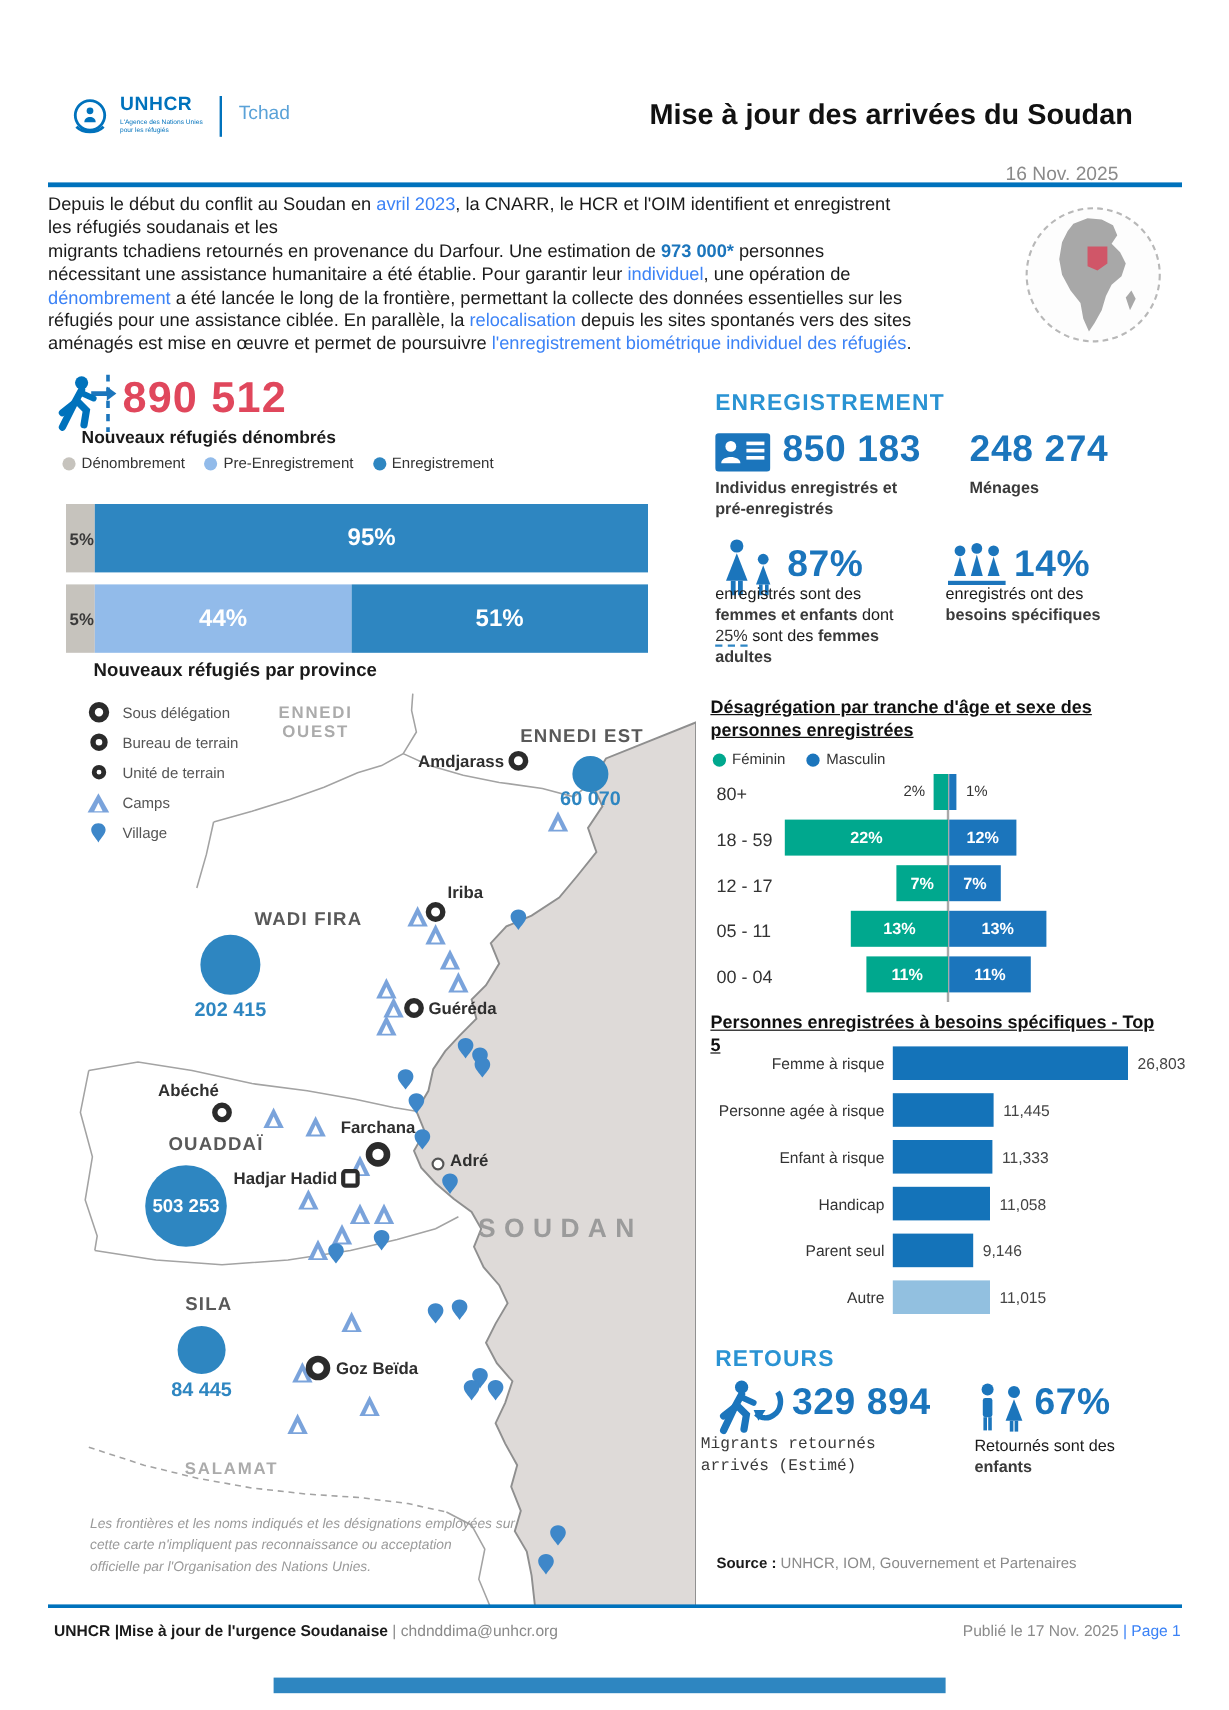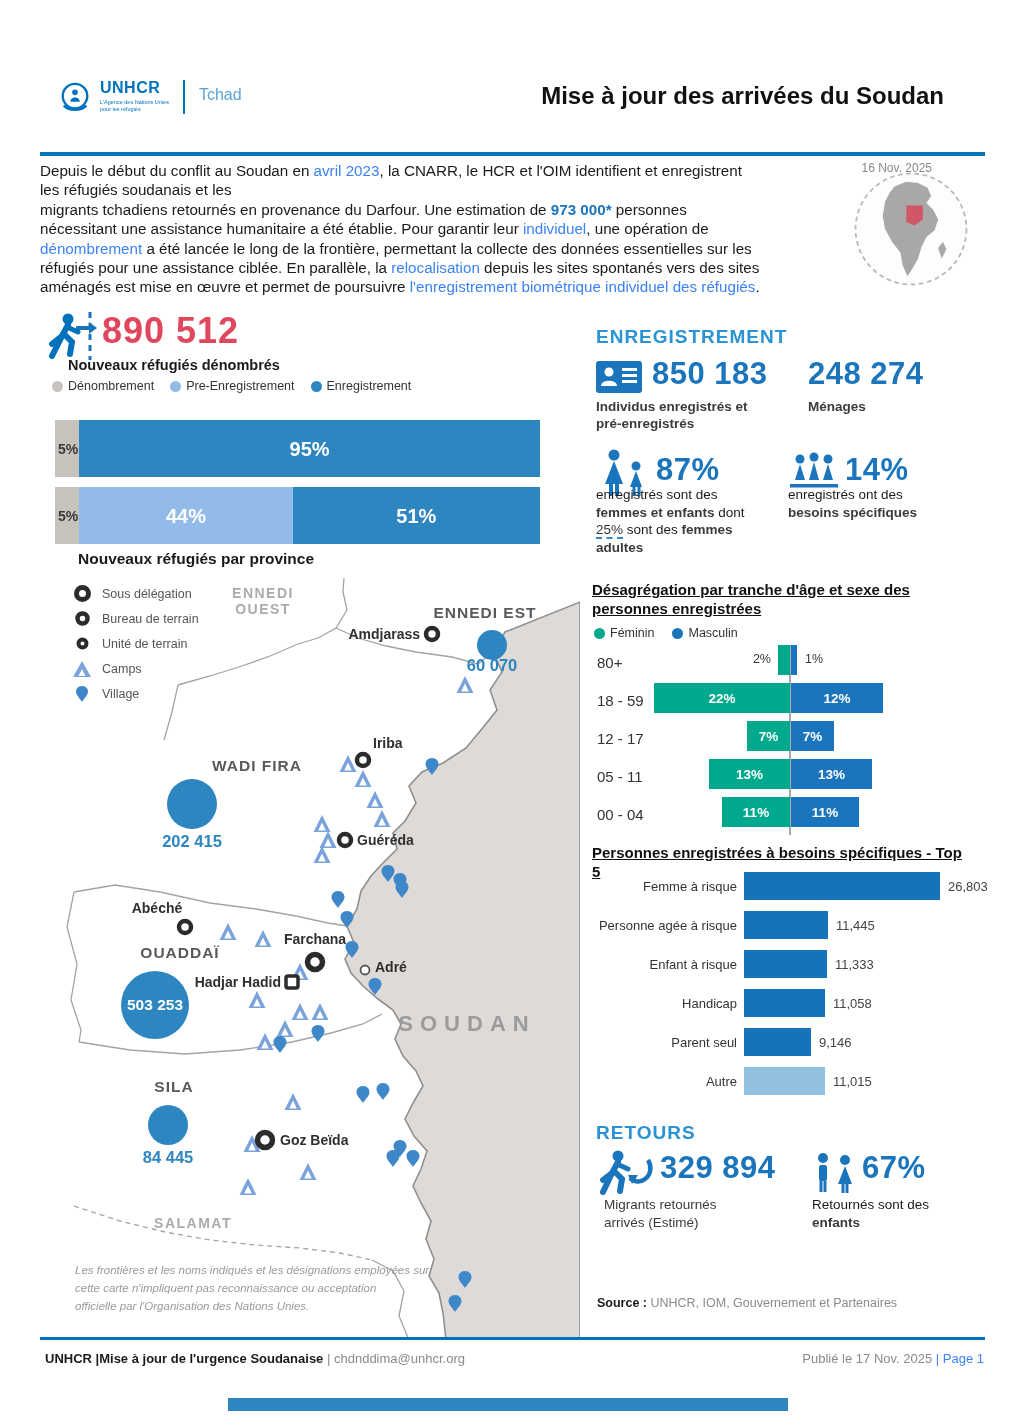--- a/index.html
+++ b/index.html
@@ -8,21 +8,21 @@
   
   .logo{left:58px;top:80px;display:flex;align-items:flex-start;gap:8px;}
   .logo-txt{line-height:1;}
   .logo-name{font-weight:bold;font-size:16px;color:var(--unhcr-blue);letter-spacing:.5px;}
   .logo-tag{font-size:5.5px;color:var(--unhcr-blue);white-space:pre-line;margin-top:3px;line-height:1.3;}
   .logo-bar{width:2px;height:34px;background:var(--unhcr-blue);margin:0 6px;}
   .logo-country{font-size:16px;color:#5aa2d8;margin-top:6px;}
   .hdr-right{right:80px;top:78px;text-align:right;}
   .kicker{font-size:13px;font-weight:bold;letter-spacing:.5px;color:#111;}
   .doc-title{font-size:24px;font-weight:bold;color:#111;margin-top:4px;}
-  .hdr-date{right:92px;top:137px;font-size:12px;color:#8a8a8a;margin-top:24px;}
+  .hdr-date{right:92px;top:137px;font-size:16px;color:#8a8a8a;}
   .hr1{left:40px;top:152px;width:945px;height:4px;background:var(--unhcr-blue);}
   
   .intro{left:40px;top:161px;width:812px;font-size:15.2px;line-height:19.4px;white-space:pre-line;}
   .run-n{color:#1a1a1a;}
   .run-lnk{color:#3b82f6;}
   .run-bb{color:#1b75bc;font-weight:bold;}
   .run-b{font-weight:bold;}
   .run-mut{color:#8a8a8a;}
   .run-u{color:#333;border-bottom:2px dashed #2e86c5;}
   .globe{left:852px;top:165px;}
@@ -458,21 +458,21 @@
       <span class="pout" style="right: 214px;">2%</span>
       <span class="pout" style="left: 210px;">1%</span>
       <div class="pbar" style="right: 195px; width: 12px; background: var(--teal);"></div>
       <div class="pbar" style="left: 196px; width: 6px; background: var(--masc-blue);"></div>
     </div>
     <div class="pyr-row" style="top: 38px;">
       <span class="pyr-cat">18 - 59</span>
       <div class="pbar" style="right: 195px; width: 136px; background: var(--teal); text-align: center;">
         <span class="in">22%</span>
       </div>
-      <div class="pbar" style="left: 196px; width: 92px; background: var(--masc-blue);">
+      <div class="pbar" style="left: 196px; width: 56px; background: var(--masc-blue);">
         <span class="in">12%</span>
       </div>
     </div>
     <div class="pyr-row" style="top: 76px;">
       <span class="pyr-cat">12 - 17</span>
       <div class="pbar" style="right: 195px; width: 43px; background: var(--teal);">
         <span class="in">7%</span>
       </div>
       <div class="pbar" style="left: 196px; width: 43px; background: var(--masc-blue);">
         <span class="in">7%</span>
@@ -538,21 +538,21 @@
     <circle cx="22" cy="6" r="5.5" fill="#1B75BC"></circle>
     <path d="M22,12 L16,23 L7,30" fill="none" stroke="#1B75BC" stroke-width="6" stroke-linecap="round"></path>
     <path d="M18,21 L26,29 L24,41" fill="none" stroke="#1B75BC" stroke-width="6" stroke-linecap="round"></path>
     <path d="M16,23 L7,42" fill="none" stroke="#1B75BC" stroke-width="6" stroke-linecap="round"></path>
     <path d="M21,14 L32,19" fill="none" stroke="#1B75BC" stroke-width="5" stroke-linecap="round"></path>
     <path d="M52,10 C56,16 55,25 49,29 C44,33 38,32 34,28" fill="none" stroke="#1B75BC" stroke-width="4.5"></path>
     <path d="M36,34 L32,25 L42,25 Z" fill="#1B75BC"></path>
   </svg>
 </div>
 <div class="abs bignum" style="left:660px;top:1150px;">329 894</div>
-<div class="abs statdesc" style="left:604px;top:1196px;">Migrants retournés
+<div class="abs statdesc" style="left:584px;top:1196px;font-family:Liberation Mono, monospace;">Migrants retournés
 arrivés (Estimé)</div>
 
 <div class="abs" style="left:812px;top:1152px;">
   <svg width="46" height="46" viewBox="0 0 46 46">
     <circle cx="11" cy="6" r="5" fill="#1B75BC"></circle>
     <rect x="7" y="13" width="8" height="16" rx="2" fill="#1B75BC"></rect>
     <rect x="7.5" y="29" width="3" height="11" fill="#1B75BC"></rect>
     <rect x="11.5" y="29" width="3" height="11" fill="#1B75BC"></rect>
     <circle cx="33" cy="8" r="5" fill="#1B75BC"></circle>
     <path d="M33,14 L40,32 L26,32 Z" fill="#1B75BC"></path>

